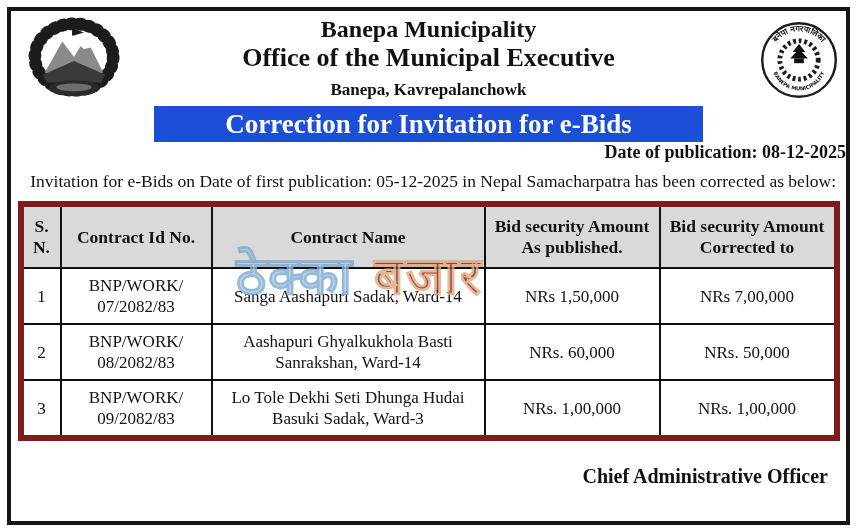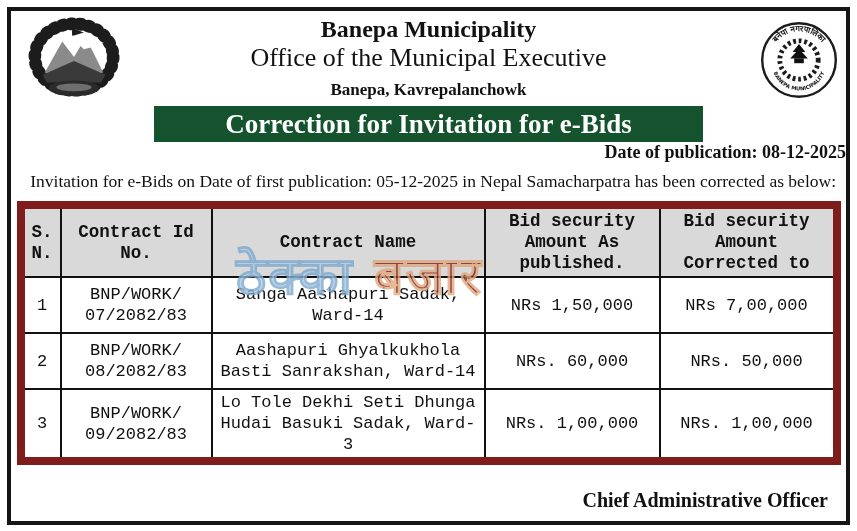--- a/index.html
+++ b/index.html
@@ -3,27 +3,27 @@
 <meta charset="utf-8">
 <style>
   html,body{margin:0;padding:0;background:#fff;}
   body{width:857px;height:531px;font-family:"Liberation Serif",serif;color:#111;}
   .sheet{position:relative;width:857px;height:531px;background:#fff;overflow:hidden;}
   .frame{position:absolute;left:7px;top:7px;right:7px;bottom:6px;border:4px solid #151515;background:#fff;}
   .logo-left{position:absolute;left:14px;top:3px;width:98px;height:90px;}
   .logo-right{position:absolute;right:5px;top:9px;width:84px;height:80px;}
   .titles{text-align:center;padding-top:5px;}
   .t1{font-size:24px;font-weight:bold;line-height:27px;}
-  .t2{font-size:26px;font-weight:normal;line-height:30px;}
+  .t2{font-size:26px;font-weight:bold;line-height:30px;}
   .t3{font-size:17px;font-weight:bold;margin-top:7px;line-height:19px;}
-  .banner{margin:7px auto 0;width:549px;height:36px;background:#14532d;color:#fff;
+  .banner{margin:7px auto 0;width:549px;height:36px;background:#1d4ed8;color:#fff;
           font-size:27px;font-weight:bold;text-align:center;line-height:36px;}
   .pubdate{text-align:right;font-weight:bold;font-size:18px;line-height:20px;}
   .para{font-size:17.5px;margin:7px 10px 0;line-height:24px;text-align:right;}
-  table.bids{border-collapse:collapse;margin:8px auto 0;table-layout:fixed;width:816px;border:8px solid #7f1d1d;font-family:Liberation Mono, monospace;}
+  table.bids{border-collapse:collapse;margin:8px auto 0;table-layout:fixed;width:816px;border:6px solid #7f1d1d;}
   table.bids th,table.bids td{border:2px solid #111;text-align:center;vertical-align:middle;
           padding:2px 4px;line-height:21px;overflow:hidden;}
   table.bids th{background:#d9d9d9;font-weight:bold;font-size:17.5px;height:56px;}
   table.bids td{font-size:17px;height:50px;}
   .sig{text-align:right;font-weight:bold;font-size:20px;margin:24px 18px 0;}
   .watermark{position:absolute;left:236px;top:238px;z-index:6;opacity:.8;pointer-events:none;
           font-family:"DejaVu Sans",sans-serif;font-weight:bold;font-size:52px;white-space:nowrap;letter-spacing:2px;}
   .wm1{-webkit-text-stroke:1px #7fa8cc;}
   .wm2{-webkit-text-stroke:1px #e0a87e;}
 </style>

